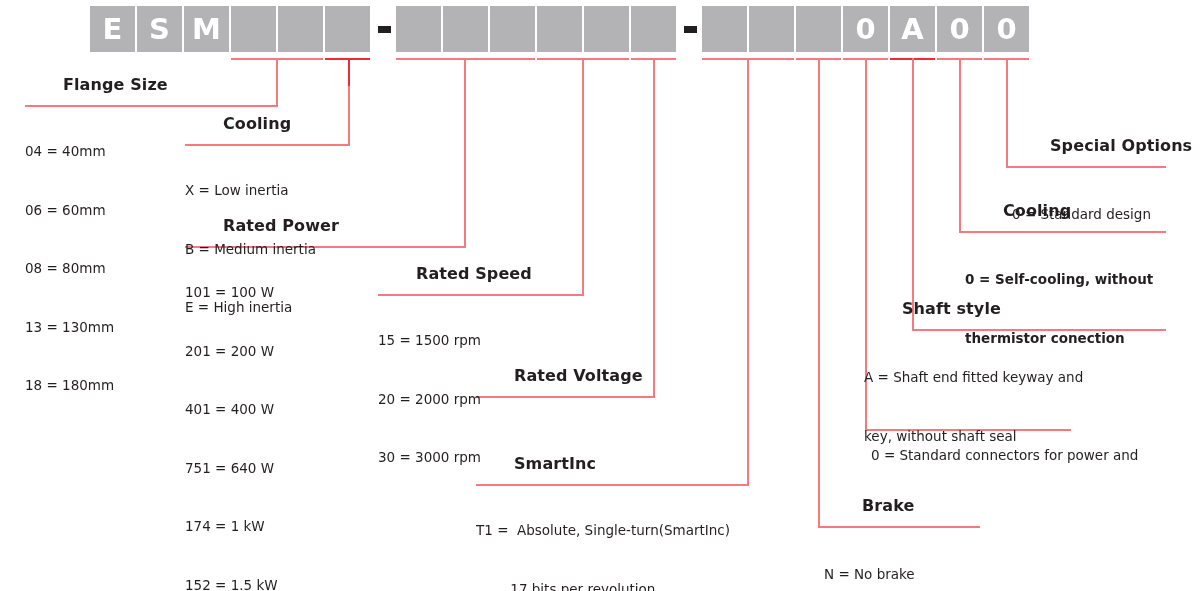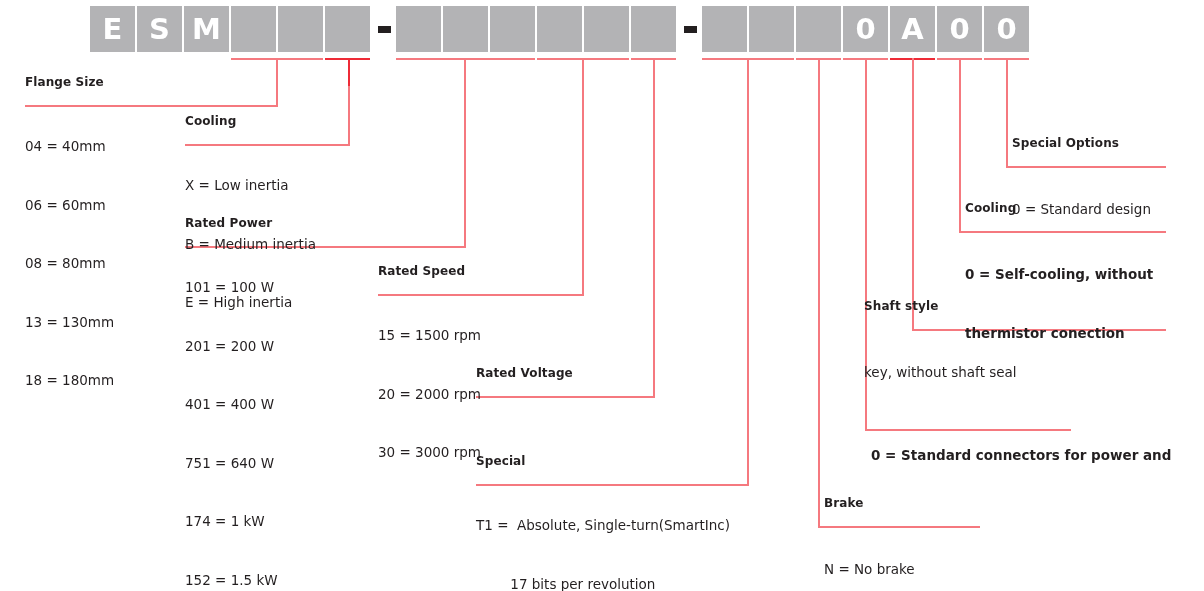--- a/index.html
+++ b/index.html
@@ -63,26 +63,27 @@
     width: 2px;
     background: #f5797f;
   }
   .lead-v.dark { background: #ee2b37; }
 
   
   .block {
     position: absolute;
   }
   .blk-title {
-    font-size: 12px;
+    font-size: 16px;
     font-weight: 700;
     color: #231f20;
     white-space: nowrap;
     padding-bottom: 3px;
     letter-spacing: 0.1px;
+    margin-left: 38px;
   }
   .blk-body {
     font-size: 13.5px;
     line-height: 19.5px;
     color: #231f20;
     white-space: pre;
     padding-top: 6px;
   }
   .blk-body.centered { text-align: left; }
   .blk-body .row { white-space: pre; }
@@ -211,49 +212,50 @@
       <div class="row">20 = 2000 rpm</div>
       <div class="row">30 = 3000 rpm</div>
     </div>
   </div>
 
   <div class="block" style="left:476px; top:366px;">
     <div class="blk-title">Rated Voltage</div>
   </div>
 
   <div class="block" style="left:476px; top:454px;">
-    <div class="blk-title">Special</div>
+    <div class="blk-title">SmartInc</div>
     <div class="blk-body">
       <div class="row">T1 =  Absolute, Single-turn(SmartInc)</div>
       <div class="row">        17 bits per revolution</div>
       
       
       
       
     </div>
   </div>
 
   <div class="block" style="left:824px; top:496px;">
     <div class="blk-title">Brake</div>
     <div class="blk-body" style="padding-top:8px;">
       <div class="row">N = No brake</div>
       
       
     </div>
   </div>
 
   <div class="block" style="left:871px; top:399px;">
-    <div class="blk-body centered" style="width:300px; padding-top:8px;font-weight:bold;">
+    <div class="blk-body centered" style="width:300px; padding-top:8px;">
       <div class="row">0 = Standard connectors for power and</div>
     </div>
   </div>
 
   <div class="block" style="left:864px; top:299px;">
     <div class="blk-title">Shaft style</div>
     <div class="blk-body centered" style="width:248px; padding-top:8px;">
+      <div class="row">A = Shaft end fitted keyway and</div>
       <div class="row">key, without shaft seal</div>
     </div>
   </div>
 
   <div class="block" style="left:965px; top:201px;">
     <div class="blk-title">Cooling</div>
     <div class="blk-body centered" style="width:201px; padding-top:8px;font-weight:bold;">
       <div class="row">0 = Self-cooling, without</div>
       <div class="row">thermistor conection</div>
     </div>

